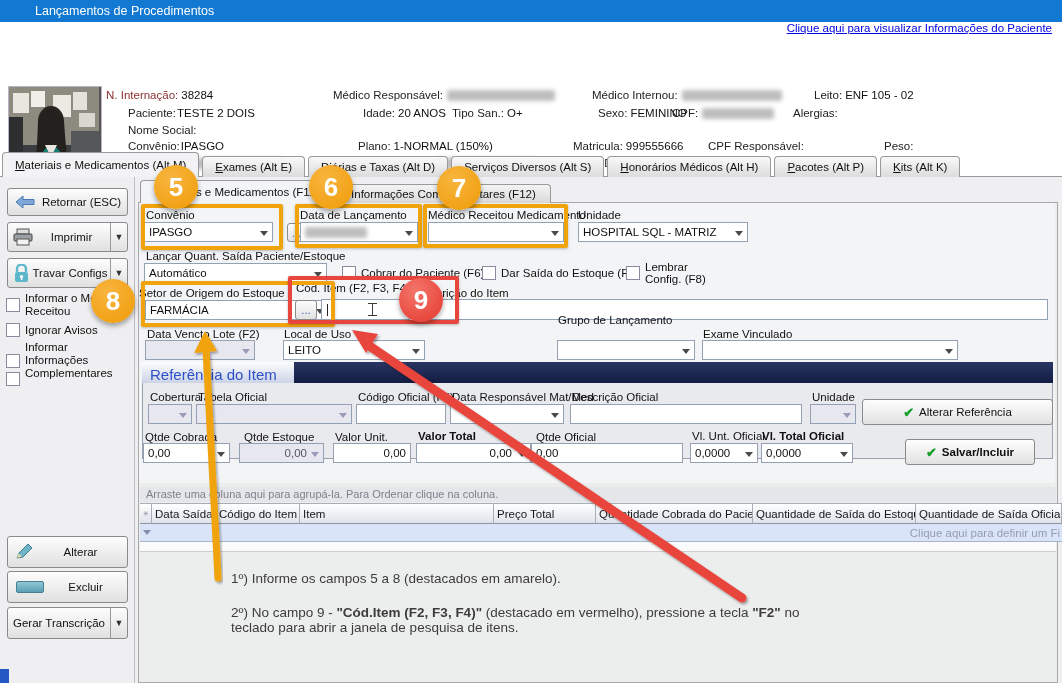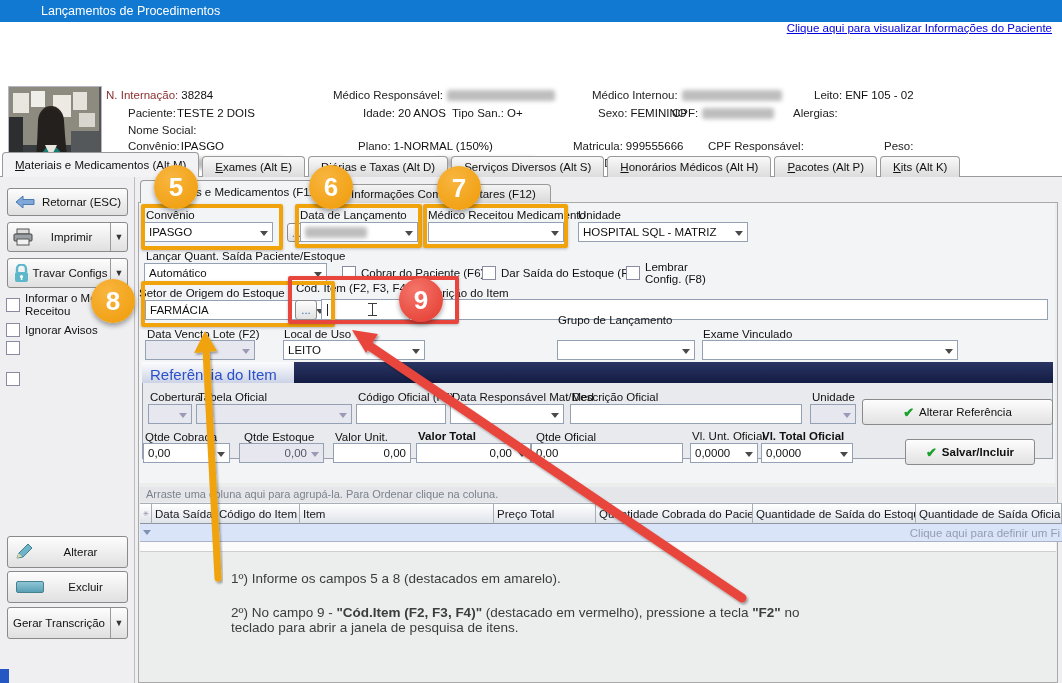--- a/index.html
+++ b/index.html
@@ -1,20 +1,20 @@
 <!DOCTYPE html>
 <html><head>
 <meta charset="utf-8">
 <style>
   html,body{margin:0;padding:0}
   .page{position:relative;width:1062px;height:683px;overflow:hidden;background:#fff;
         font-family:"Liberation Sans",sans-serif;font-size:11.5px;color:#111}
   
   .titlebar{position:absolute;left:0;top:0;width:1062px;height:22px;background:#1179d2;display:flex;align-items:center}
-  .titlebar .txt{color:#fff;font-size:12.5px;margin-left:20px}
+  .titlebar .txt{color:#fff;font-size:12.5px;margin-left:14px}
   .appicon{width:15px;height:15px;margin-left:6px;border-radius:3px;background:radial-gradient(circle at 35% 35%,#9fd3ef 15%,#1c4b7a 60%,#123least)}
   
   .linkrow{position:absolute;left:0;top:22px;width:1056px;height:18px;background:#fff;text-align:right}
   .linkrow a{color:#0000e0;text-decoration:underline;font-size:11.5px;margin-right:4px}
   
   .pathdr{position:absolute;left:0;top:40px;width:1062px;height:112px;background:#fff}
   .photo{position:absolute;left:8px;top:46px;width:92px;height:102px;border:1px solid #b9b3c6;background:#555}
   .pl{position:absolute;white-space:nowrap}
   .pl .l{color:#222}
   .pl .maroon{color:#8b3030}
@@ -212,20 +212,21 @@
       <span class="chkrow" style="left: 6px; top: 292px; width: 124px;">
         <span class="chk"></span>
         <span style="white-space: normal; width: 104px; line-height: 13px;">Informar o Médico Receitou</span>
       </span>
       <span class="chkrow" style="left: 6px; top: 323px; width: 124px;">
         <span class="chk"></span>
         <span style="white-space: normal; width: 104px; line-height: 13px;">Ignorar Avisos</span>
       </span>
       <span class="chkrow" style="left: 6px; top: 341px; width: 124px;">
         <span class="chk"></span>
+        <span style="white-space: normal; width: 104px; line-height: 13px;">Informar Informações Complementares</span>
       </span>
       <span class="chkrow" style="left: 6px; top: 372px; width: 124px;">
         <span class="chk"></span>
       </span>
     </div>
   <div class="sbtn" style="top:571px;height:32px">
     <span style="margin-left:8px;width:26px;height:10px;background:linear-gradient(#8fc6d6,#5a9fb4);border:1px solid #47808f;border-radius:2px"></span>
     <span class="cap">Excluir</span>
   </div>
   <div class="sbtn" style="top:536px;height:32px">

